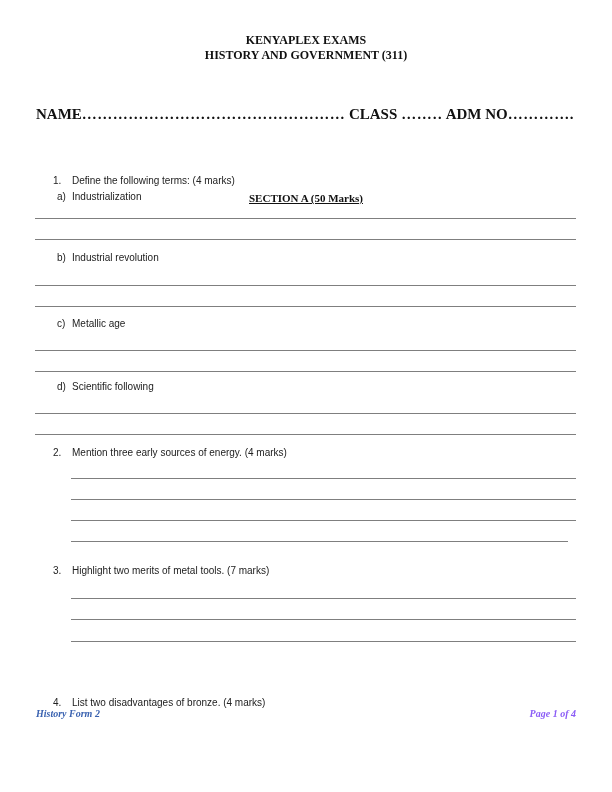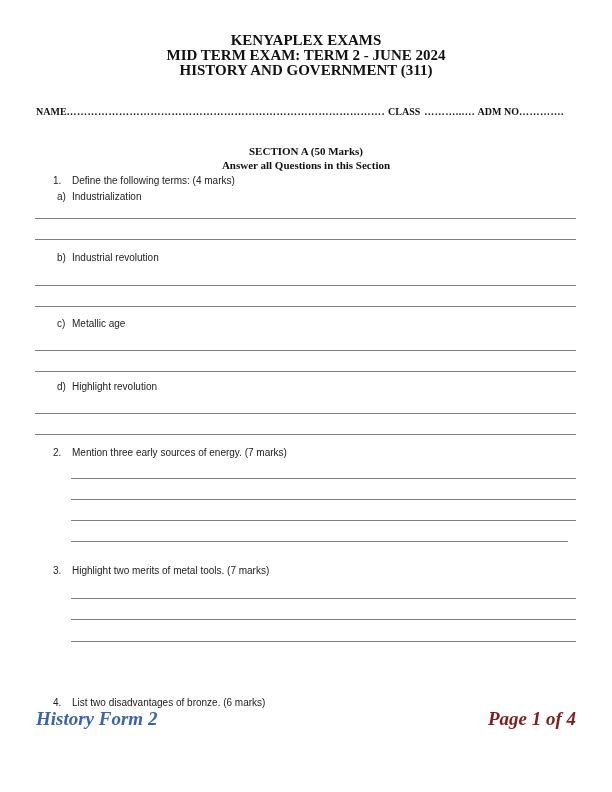--- a/index.html
+++ b/index.html
@@ -10,44 +10,44 @@
     overflow:hidden;
     font-family:"Liberation Sans", sans-serif;
     color:#1a1a1a;
   }
   
   .exam-header{
     position:absolute;top:33px;left:0;width:612px;
     text-align:center;
     font-family:"Liberation Serif", serif;
     font-weight:bold;
-    font-size:15px;
+    font-size:12px;
     line-height:15px;
     color:#111;
   }
   
   .name-line{
-    position:absolute;top:106px;left:36px;right:48px;
+    position:absolute;top:106px;left:36px;right:38px;
     display:flex;align-items:center;
     font-family:"Liberation Serif", serif;
-    font-weight:bold;font-size:10px;
+    font-weight:bold;font-size:15px;
     white-space:nowrap;color:#111;
   }
   .name-line .dots{letter-spacing:0.5px;}
   .name-line .grow{flex:1 1 auto;overflow:hidden;margin-right:4px;}
   .name-line .fixed{margin:0 4px 0 4px;overflow:hidden;}
   
   .section-head{
     position:absolute;top:144px;left:0;width:612px;
     text-align:center;
     font-family:"Liberation Serif", serif;
     font-weight:bold;font-size:11px;line-height:14px;
     color:#111;
   }
-  .section-head .u{}
+  .section-head .u{text-decoration:underline;margin-top:47px;}
   
   .qrow{
     position:absolute;left:53px;
     display:flex;align-items:baseline;
     font-size:10px;line-height:12px;color:#222;
   }
   .qrow .qnum{flex:0 0 19px;}
   .subrow{
     position:absolute;left:57px;
     display:flex;align-items:baseline;
@@ -59,48 +59,46 @@
     position:absolute;height:0;
     border-top:1px solid #7f7f7f;
   }
   .full{left:35px;width:541px;}
   .ind{left:71px;width:505px;}
   
   .footer-left,.footer-right{
     position:absolute;top:708px;
     font-family:"Liberation Serif", serif;
     font-style:italic;font-weight:bold;
-    font-size:19px;
+    font-size:10px;
   }
   .footer-left{left:36px;}
   .footer-right{right:36px;}
 </style>
 </head>
 <body>
 
 <div class="page">
 
   <div class="exam-header">
     <div>KENYAPLEX EXAMS</div>
-    <div>MID TERM EXAM: TERM 2 - JUNE 2024</div>
     <div>HISTORY AND GOVERNMENT (311)</div>
   </div>
 
   <div class="name-line">
     <span>NAME</span>
     <span class="dots grow">……………………………………………………………………………………………</span>
     <span>CLASS</span>
     <span class="dots fixed">………...…..</span>
     <span>ADM NO</span>
     <span class="dots">………….</span>
   </div>
 
   <div class="section-head">
     <div class="u">SECTION A (50 Marks)</div>
-    <div class="u">Answer all Questions in this Section</div>
   </div>
 
   <div class="qrow" style="top:175px">
     <span class="qnum">1.</span>
     <span class="qtext">Define the following terms: (4 marks)</span>
   </div>
 
   <div class="subrow" style="top:191px">
     <span class="qlabel">a)</span>
     <span>Industrialization</span>
@@ -117,43 +115,43 @@
 
   <div class="subrow" style="top:318px">
     <span class="qlabel">c)</span>
     <span>Metallic age</span>
   </div>
   <div class="ans-line full" style="top:350px"></div>
   <div class="ans-line full" style="top:371px"></div>
 
   <div class="subrow" style="top:381px">
     <span class="qlabel">d)</span>
-    <span>Highlight revolution</span>
+    <span>Scientific following</span>
   </div>
   <div class="ans-line full" style="top:413px"></div>
   <div class="ans-line full" style="top:434px"></div>
 
   <div class="qrow" style="top:447px">
     <span class="qnum">2.</span>
-    <span class="qtext">Mention three early sources of energy. (7 marks)</span>
+    <span class="qtext">Mention three early sources of energy. (4 marks)</span>
   </div>
   <div class="ans-line ind" style="top:478px"></div>
   <div class="ans-line ind" style="top:499px"></div>
   <div class="ans-line ind" style="top:520px"></div>
   <div class="ans-line ind" style="top:541px;width:497px"></div>
 
   <div class="qrow" style="top:565px">
     <span class="qnum">3.</span>
     <span class="qtext">Highlight two merits of metal tools. (7 marks)</span>
   </div>
   <div class="ans-line ind" style="top:598px"></div>
   <div class="ans-line ind" style="top:619px"></div>
   <div class="ans-line ind" style="top:641px"></div>
 
   <div class="qrow" style="top:697px">
     <span class="qnum">4.</span>
-    <span class="qtext">List two disadvantages of bronze. (6 marks)</span>
+    <span class="qtext">List two disadvantages of bronze. (4 marks)</span>
   </div>
 
   <div class="footer-left" style="color: rgb(58, 98, 176);">History Form 2</div>
-  <div class="footer-right" style="color: #7f1d1d;">Page 1 of 4</div>
+  <div class="footer-right" style="color: #8b5cf6;">Page 1 of 4</div>
 
 </div>
 
 </body></html>

